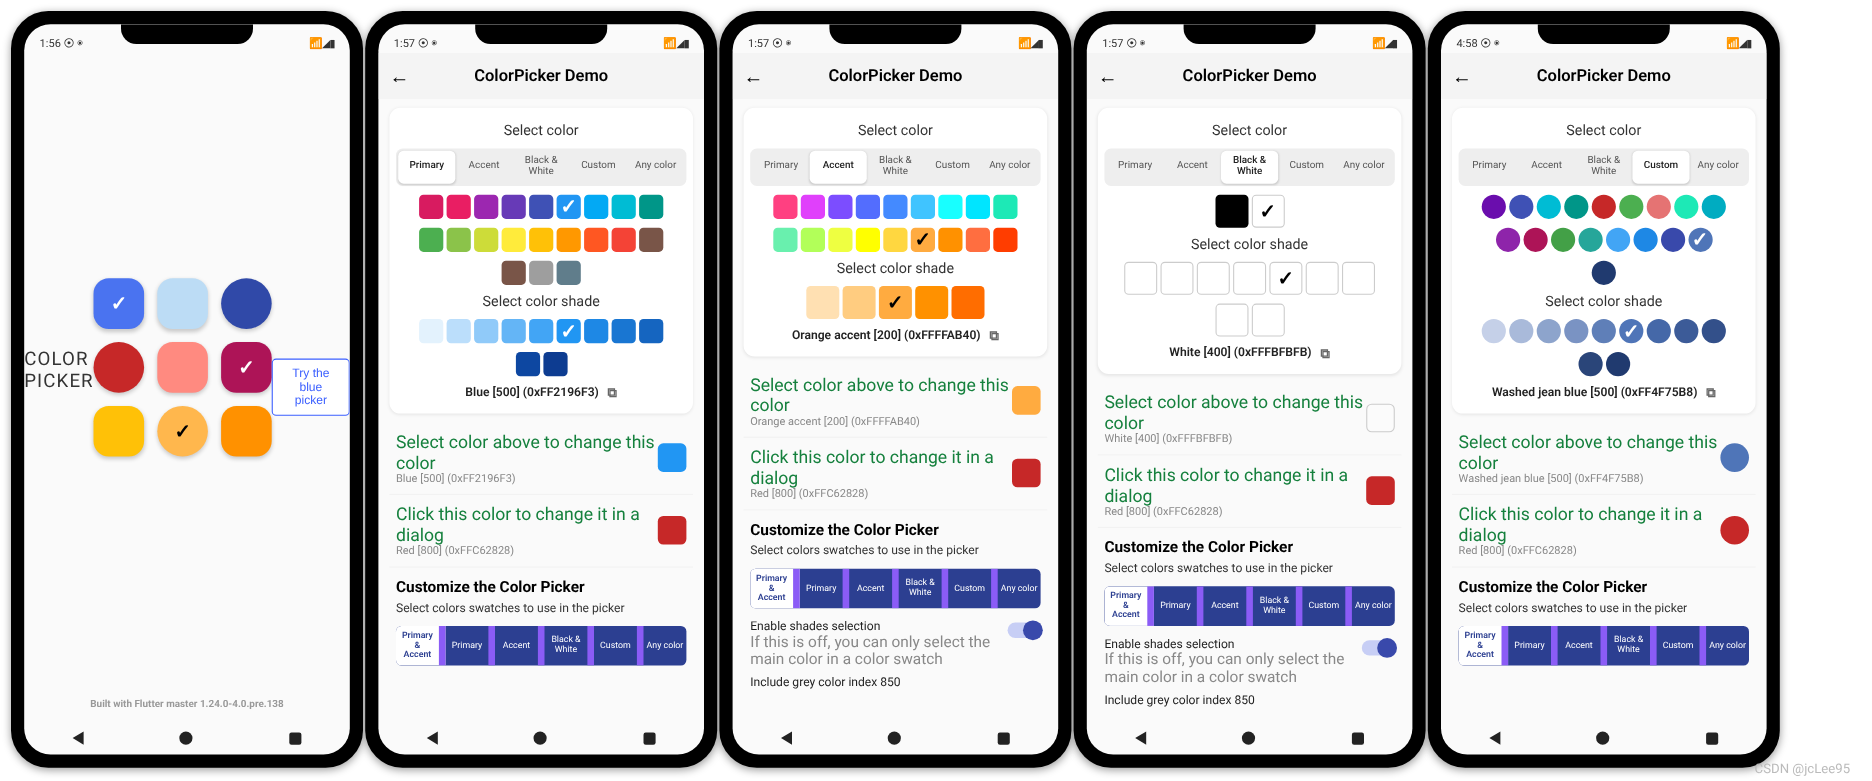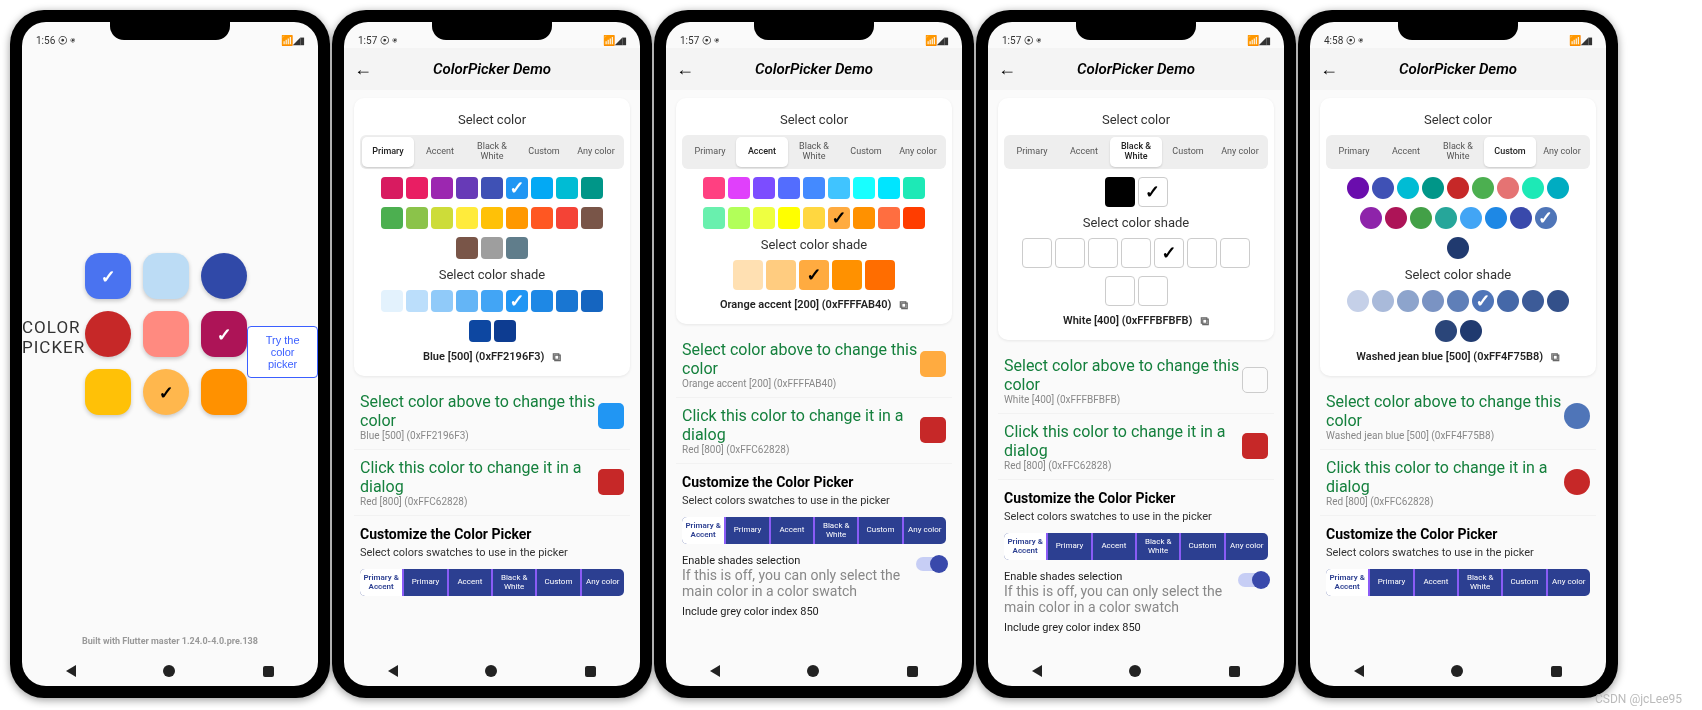--- a/index.html
+++ b/index.html
@@ -48,21 +48,21 @@
   .sw { width: 46px; height: 46px; border-radius: 14px; display:flex;align-items:center;justify-content:center; box-shadow: 0 2px 4px rgba(0,0,0,.2);}
   .sw.circle { border-radius: 50%; }
   .check::after { content: "✓"; color:#fff; font-weight: bold; font-size: 18px; }
   .check.dark::after { color:#000; }
   .btn-outline { border:1px solid #3b5fff; color:#3b5fff; font-size:11px; padding:7px 12px; border-radius:4px; background:#fff; }
   .footer-text { position:absolute; bottom:10px; width:100%; text-align:center; font-size:9px; color:#999;font-weight:bold; }
 
   
   .appbar { height: 42px; display:flex; align-items:center; padding:0 10px; background:#f4f4f4; }
   .appbar .back { font-size:18px; }
-  .appbar .title { flex:1; text-align:center; font-weight:600; font-size:15px; margin-left:-18px;font-style:italic; }
+  .appbar .title { flex:1; text-align:center; font-weight:600; font-size:15px; margin-left:-18px; }
   .scroll-area { padding: 0 10px; overflow-y: hidden; }
   .card { background:#fff; border-radius:10px; padding:10px 6px; margin:8px 0; box-shadow:0 1px 3px rgba(0,0,0,.08); }
   .section-title { text-align:center; font-size:13px; margin:4px 0 8px; color:#333; }
   .tabs { display:flex; background:#eee; border-radius:6px; padding:2px; font-size:9px; margin-bottom:8px; }
   .tab { flex:1; text-align:center; padding:5px 2px; color:#555; border-radius:5px; line-height:1.1; display:flex; align-items:center; justify-content:center; }
   .tab.active { background:#fff; box-shadow:0 1px 2px rgba(0,0,0,.15); color:#222; font-weight:500; }
   .swatch-row { display:flex; flex-wrap:wrap; gap:3px; justify-content:center; margin:4px 0 8px; }
   .swatch { width:22px; height:22px; border-radius:4px; display:flex;align-items:center;justify-content:center; }
   .swatch.round { border-radius:50%; }
   .swatch.big { width:30px; height:30px; }
@@ -71,21 +71,21 @@
   .copy-icon { font-size:12px; color:#666; }
   .list-row { display:flex; align-items:center; padding:8px 6px; border-bottom:1px solid #f2f2f2; }
   .list-row .txt { flex:1; }
   .list-row .t1 { font-size:16px; color:#15803d; }
   .list-row .t2 { font-size:10px; color:#888; }
   .list-row .sw-right { width:26px; height:26px; border-radius:5px; }
   .list-row .sw-right.round { border-radius:50%; }
   .h2 { font-size:14px; font-weight:700; padding:10px 6px 4px; }
   .sub { font-size:11px; color:#333; padding:0 6px 6px; }
   .seg { display:flex; background:#2c3f91; border-radius:5px; overflow:hidden; font-size:8px; margin:4px 6px; }
-  .seg .s { flex:1; text-align:center; padding:5px 2px; color:#fff; border-right:2px solid #8b5cf6; line-height:1.1; display:flex;align-items:center;justify-content:center; }
+  .seg .s { flex:1; text-align:center; padding:5px 2px; color:#fff; border-right:6px solid #8b5cf6; line-height:1.1; display:flex;align-items:center;justify-content:center; }
   .seg .s:last-child{border:none;}
   .seg .s.active { background:#fff; color:#2c3f91; font-weight:600; }
   .toggle-row { display:flex; align-items:flex-start; padding:6px; gap:6px; }
   .toggle-row .txt { flex:1; }
   .toggle-row .t1 { font-size:11px; color:#222; }
   .toggle-row .t2 { font-size:14px; color:#888; }
   .toggle { width:30px; height:14px; background:#c7cef5; border-radius:8px; position:relative; margin-top:3px; }
   .toggle::after { content:""; position:absolute; right:-2px; top:-2px; width:18px; height:18px; background:#3949ab; border-radius:50%; }
   .watermark { position:fixed; right:20px; bottom:4px; font-size:12px; color:#bbb; }
 </style>
@@ -107,21 +107,21 @@
               <div class="sw check" style="background: rgb(74, 115, 240);"></div>
               <div class="sw" style="background: rgb(188, 220, 245);"></div>
               <div class="sw circle" style="background: rgb(48, 73, 168);"></div>
               <div class="sw circle" style="background: rgb(198, 40, 40);"></div>
               <div class="sw" style="background: rgb(255, 138, 128);"></div>
               <div class="sw check" style="background: rgb(173, 20, 87);"></div>
               <div class="sw" style="background: rgb(255, 193, 7);"></div>
               <div class="sw circle check dark" style="background: rgb(255, 183, 77);"></div>
               <div class="sw" style="background: rgb(255, 145, 0);"></div>
             </div>
-            <button class="btn-outline">Try the color picker</button>
+            <button class="btn-outline">Try the blue picker</button>
             <div class="footer-text">Built with Flutter master 1.24.0-4.0.pre.138</div>
           </div>
         </div>
         <div class="navbar">
           <div class="nav-tri"></div>
           <div class="nav-circ"></div>
           <div class="nav-sq"></div>
         </div>
       </div>
     </div>

